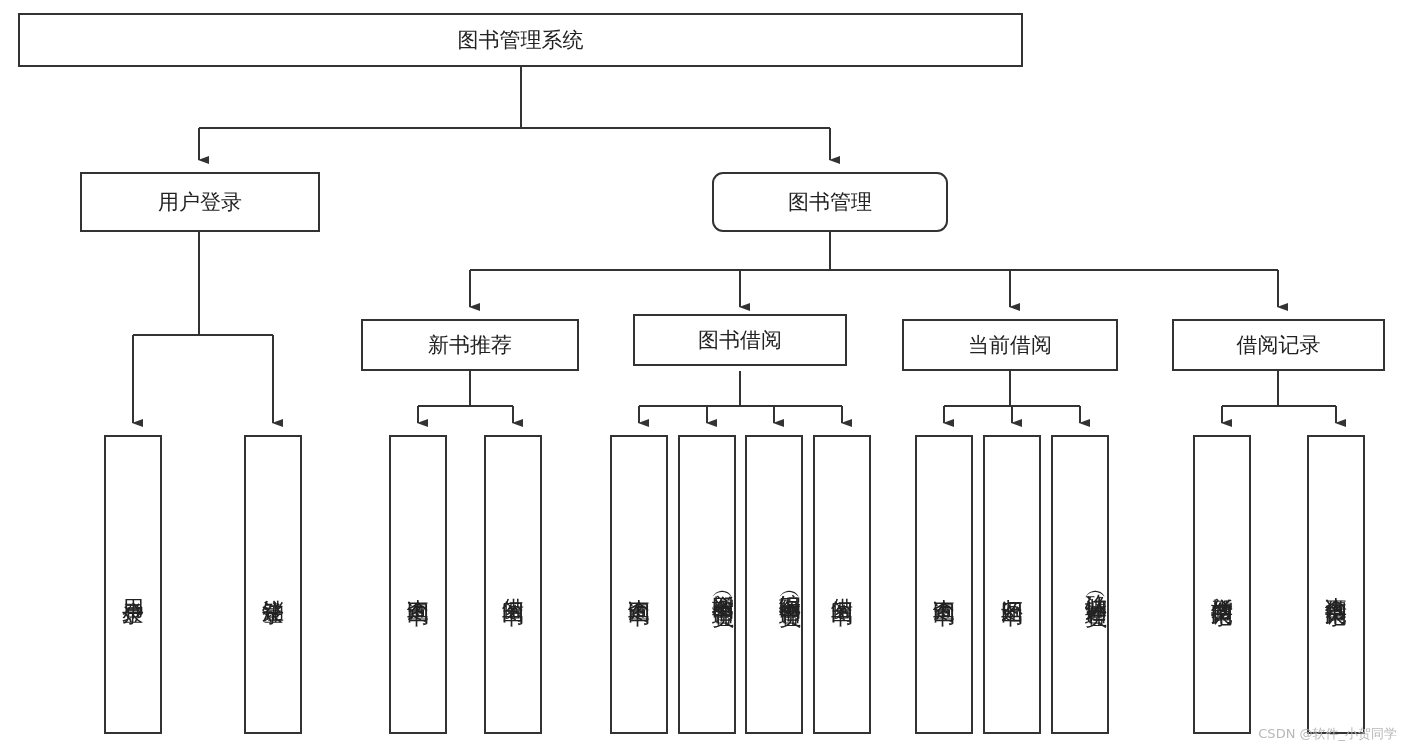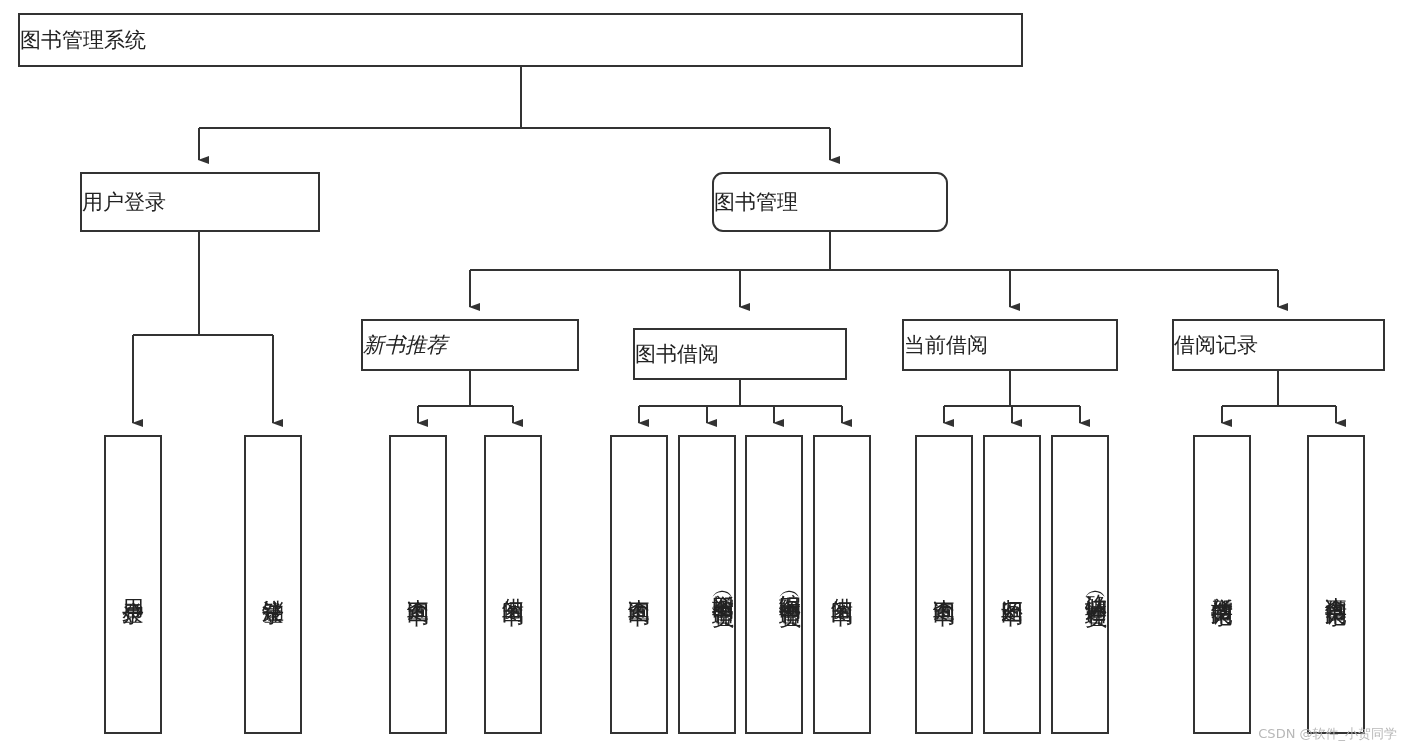--- a/index.html
+++ b/index.html
@@ -26,20 +26,21 @@
     height: 747px;
     pointer-events: none;
   }
   .node {
     position: absolute;
     box-sizing: border-box;
     background: #ffffff;
     border: 2px solid #333333;
     display: flex;
     align-items: center;
+    justify-content: center;
     color: #222222;
   }
   .node.horiz {
     font-size: 21px;
     letter-spacing: 0px;
   }
   .node.vert {
     writing-mode: vertical-rl;
     text-orientation: upright;
     font-size: 22px;
@@ -126,24 +127,24 @@
     <span>图书管理</span>
   </div>
 
   <div class="node vert mid" style="left: 104px; top: 435px; width: 58px; height: 299px;">
     <span class="vlabel">用户登录</span>
   </div>
   <div class="node vert mid" style="left: 244px; top: 435px; width: 58px; height: 299px;">
     <span class="vlabel">注销登录</span>
   </div>
 
-  <div class="node horiz" style="left: 361px; top: 319px; width: 218px; height: 52px; font-style: italic;">
+  <div class="node horiz" style="left: 361px; top: 319px; width: 218px; height: 52px;">
     <span>新书推荐</span>
   </div>
-  <div class="node horiz" style="left: 633px; top: 328px; width: 214px; height: 52px;">
+  <div class="node horiz" style="left: 633px; top: 314px; width: 214px; height: 52px;">
     <span>图书借阅</span>
   </div>
   <div class="node horiz" style="left: 1172px; top: 319px; width: 213px; height: 52px;">
     <span>借阅记录</span>
   </div>
   <div class="node horiz" style="left: 902px; top: 319px; width: 216px; height: 52px;">
     <span>当前借阅</span>
   </div>
 
   <div class="node vert mid" style="left: 389px; top: 435px; width: 58px; height: 299px;">

